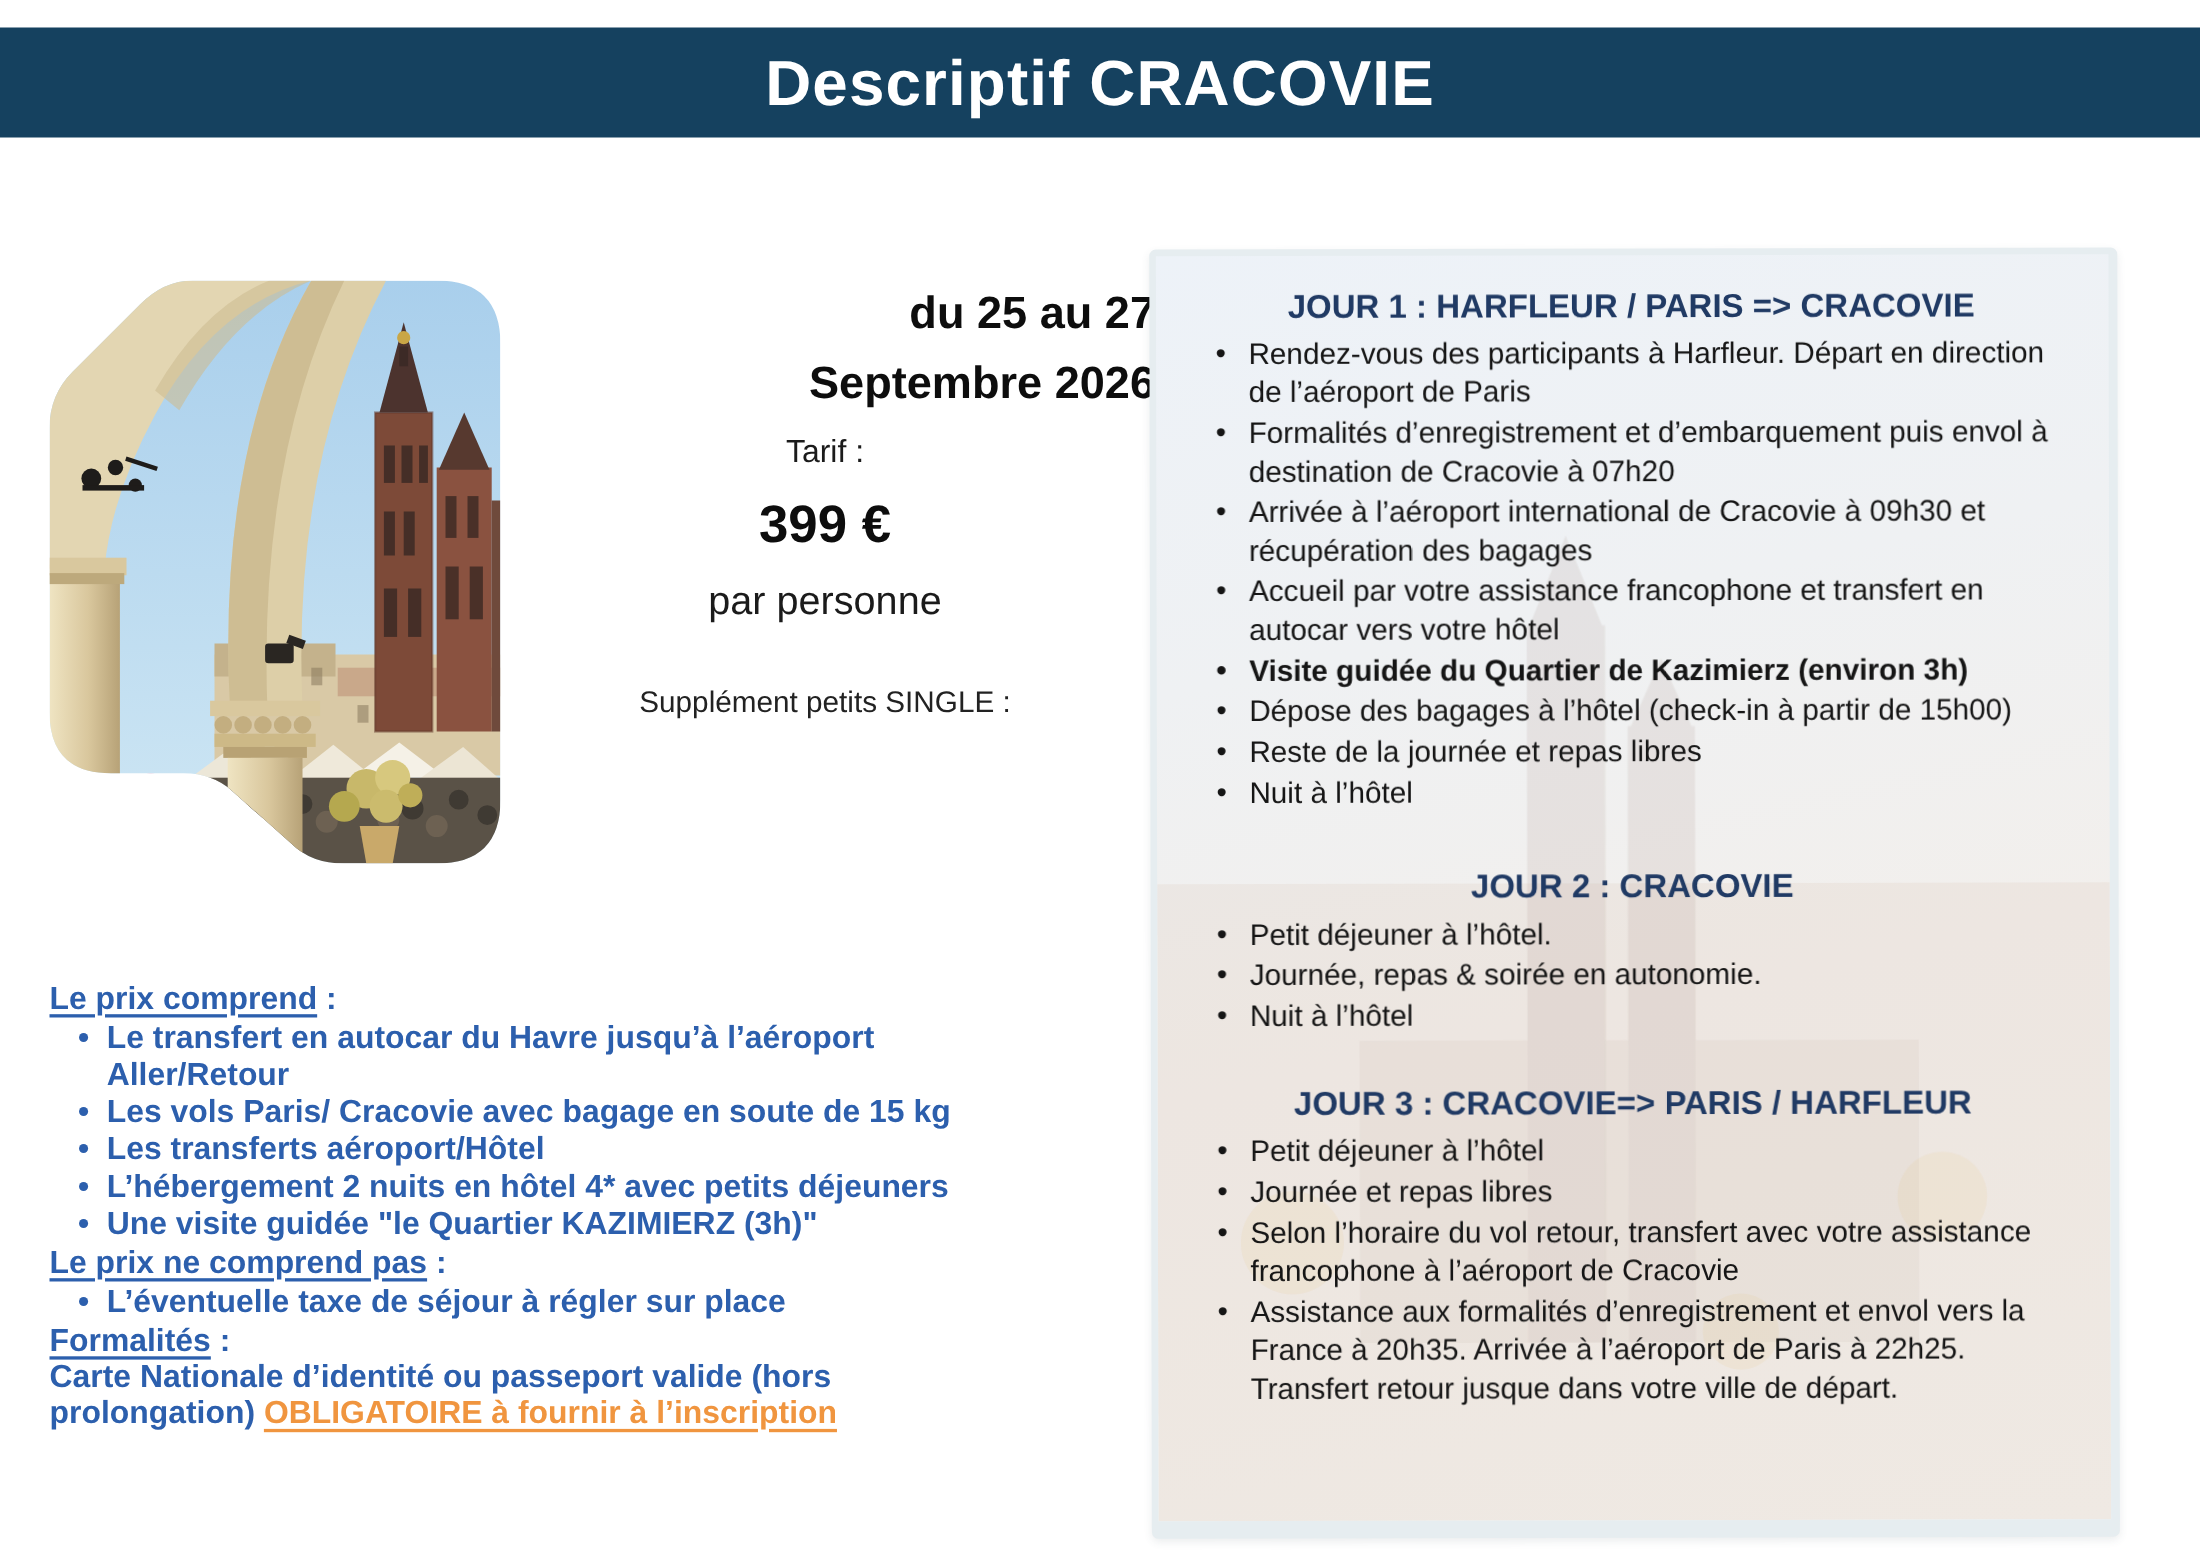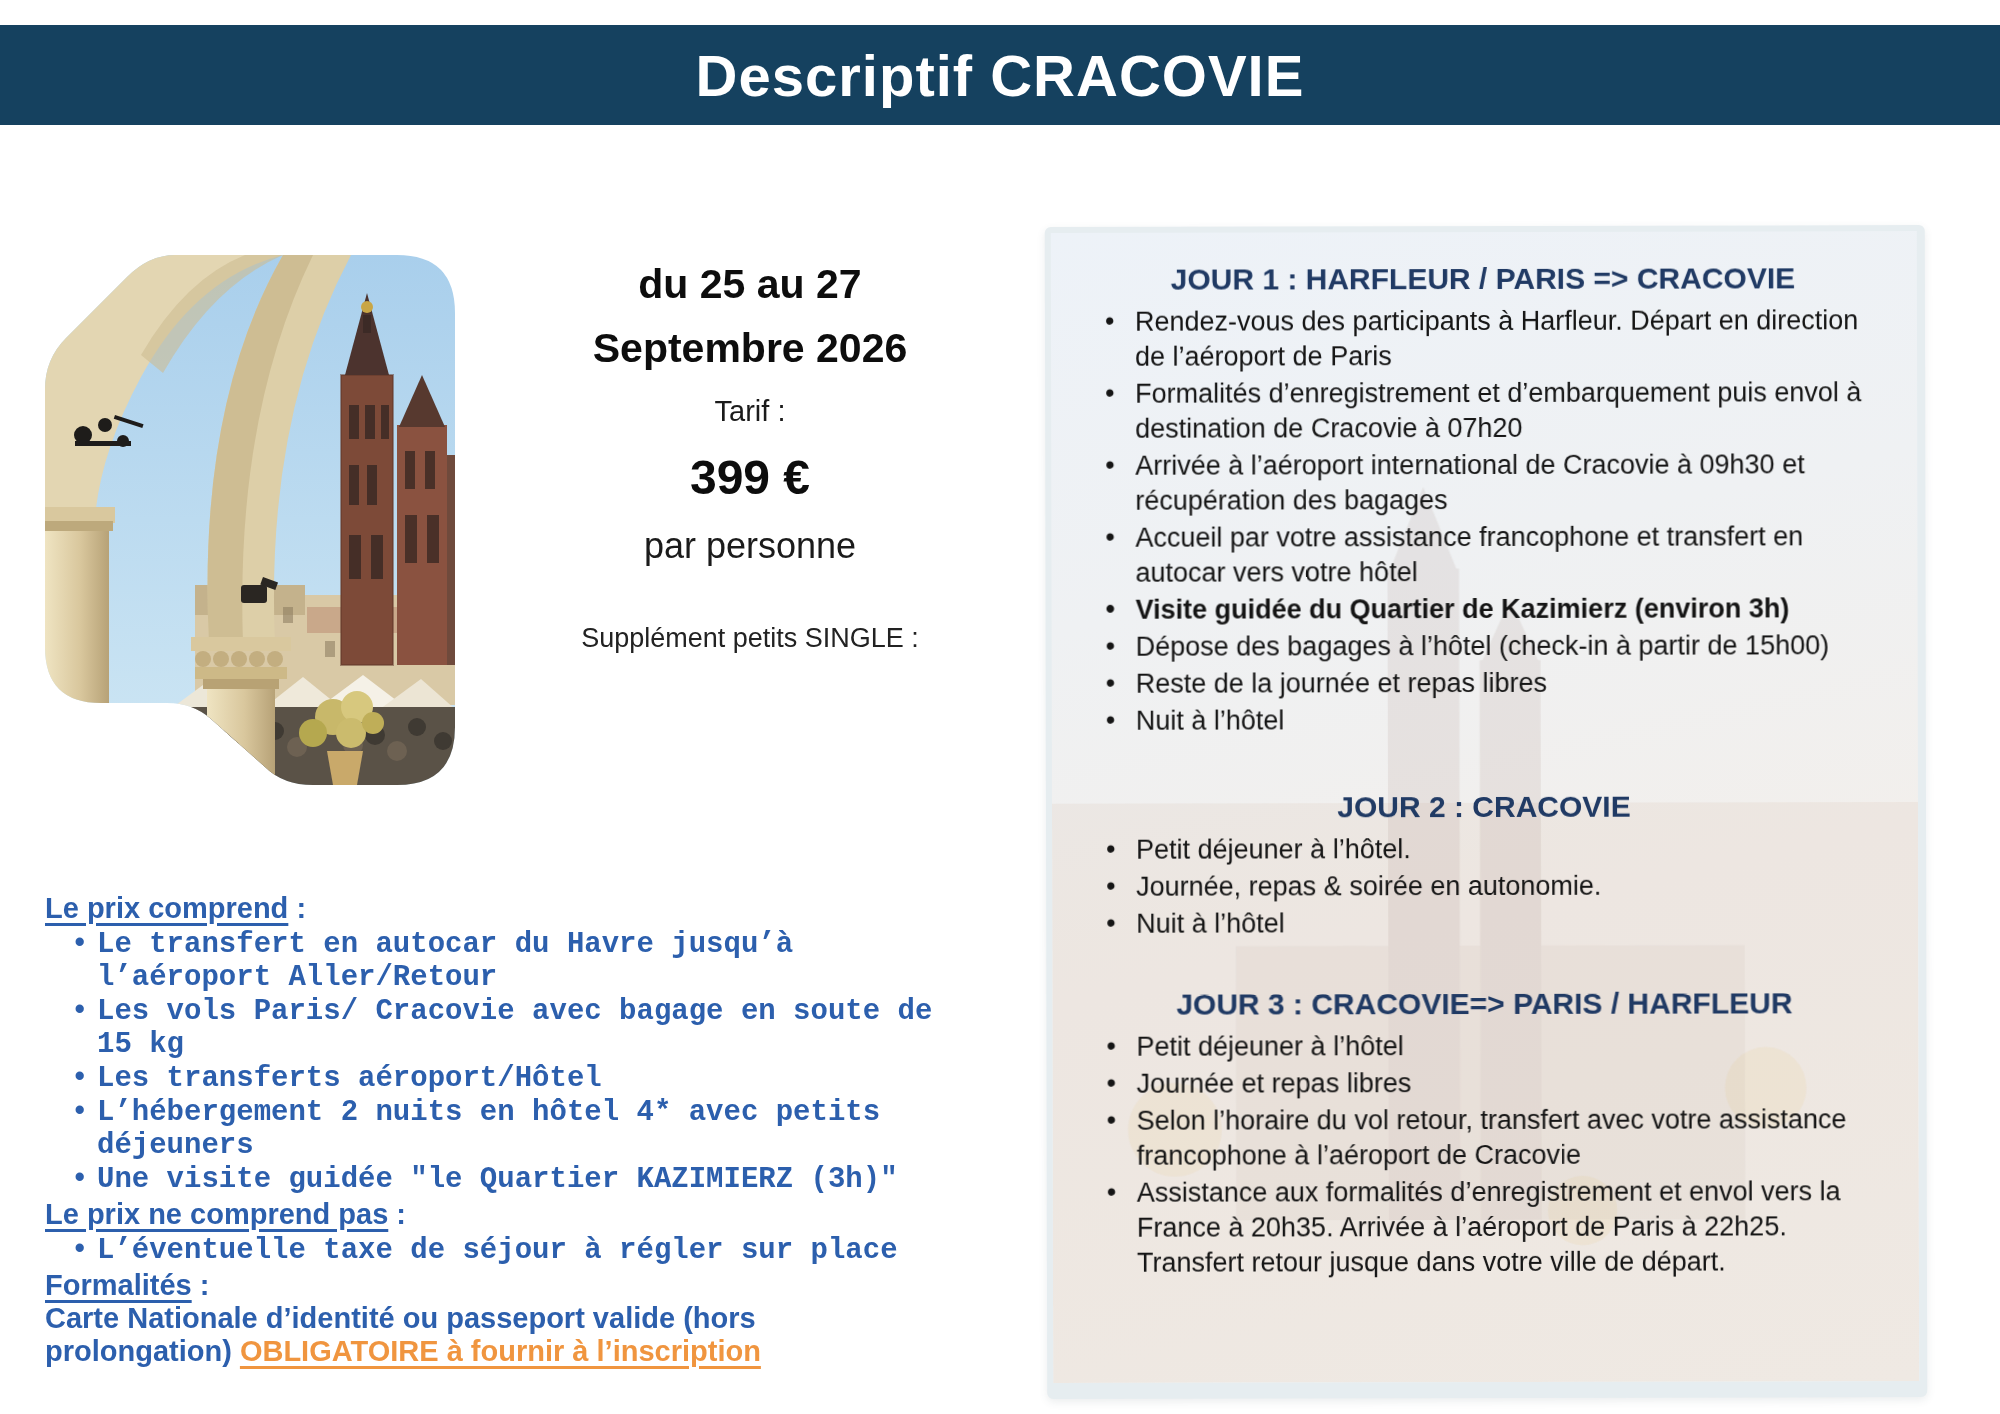--- a/index.html
+++ b/index.html
@@ -9,33 +9,33 @@
   
   .header{position:absolute;left:0;top:25px;width:2000px;height:100px;background:#15415f;
           display:flex;align-items:center;justify-content:center;}
   .header-title{color:#ffffff;font-size:58px;font-weight:700;letter-spacing:1px;}
 
   
   .photo{position:absolute;left:45px;top:255px;width:410px;height:530px;}
 
   
   .offer{position:absolute;left:450px;top:252px;width:600px;text-align:center;color:#0d0d0d;}
-  .offer .d{font-size:41px;font-weight:700;line-height:64px;}
+  .offer .d{font-size:41px;font-weight:700;line-height:64px;text-align:right;}
   .offer .tarif{font-size:29px;font-weight:400;line-height:62px;color:#1b1b1b;}
   .offer .price{font-size:48px;font-weight:700;line-height:72px;}
   .offer .pp{font-size:36px;font-weight:400;line-height:64px;color:#1b1b1b;}
   .offer .single{font-size:27px;font-weight:400;line-height:36px;color:#222;margin-top:42px;}
   .offer .single-price{font-size:44px;font-weight:700;line-height:58px;margin-top:14px;}
 
   
   .pricing{position:absolute;left:45px;top:892px;width:900px;color:#2c5fad;
            font-size:29px;line-height:33px;font-weight:600;}
   .pricing .hd{font-weight:700;text-decoration:underline;text-decoration-thickness:3px;text-underline-offset:5px;}
   .pricing .colon{font-weight:600;}
-  .blue-list{list-style:none;margin:3px 0 2px 0;padding:0;font-family:Liberation Mono, monospace;}
+  .blue-list{list-style:none;margin:3px 0 2px 0;padding:0;}
   .blue-list li{position:relative;padding-left:52px;margin:1px 0;}
   .blue-list li::before{content:"•";position:absolute;left:26px;top:0;}
   .formalities-text{width:840px;}
   .orange{color:#f0953f;font-weight:700;text-decoration:underline;text-decoration-thickness:3px;text-underline-offset:5px;}
 
   
   .panel-wrap{position:absolute;left:1046px;top:226px;width:866px;height:1150px;
               background:#e6edf0;padding:6px 8px 16px 6px;border-radius:6px;
               box-shadow:0 3px 8px rgba(60,80,90,.10);transform:rotate(-0.12deg);}
   .panel-inner{position:relative;width:100%;height:100%;

